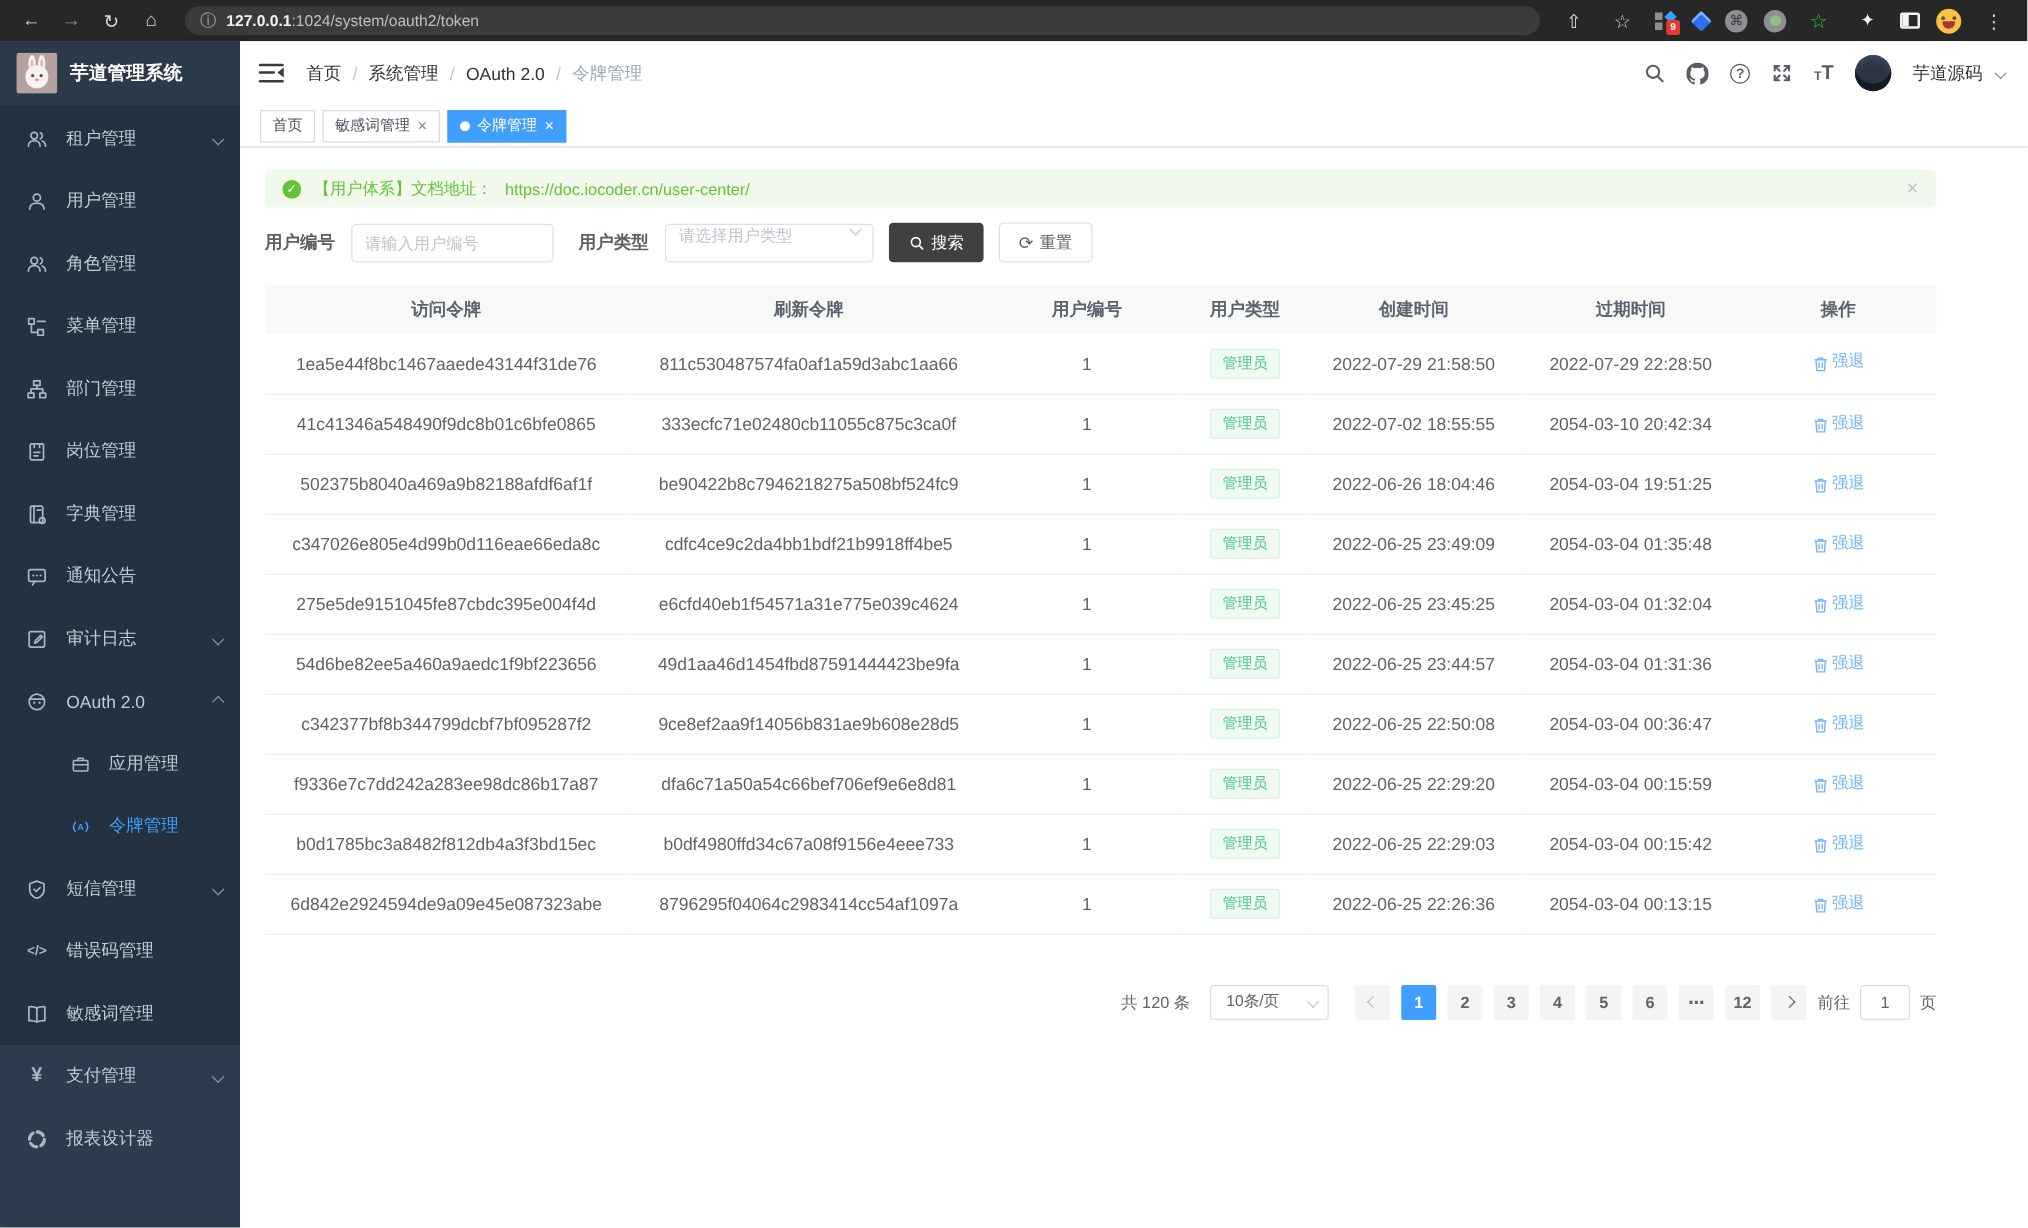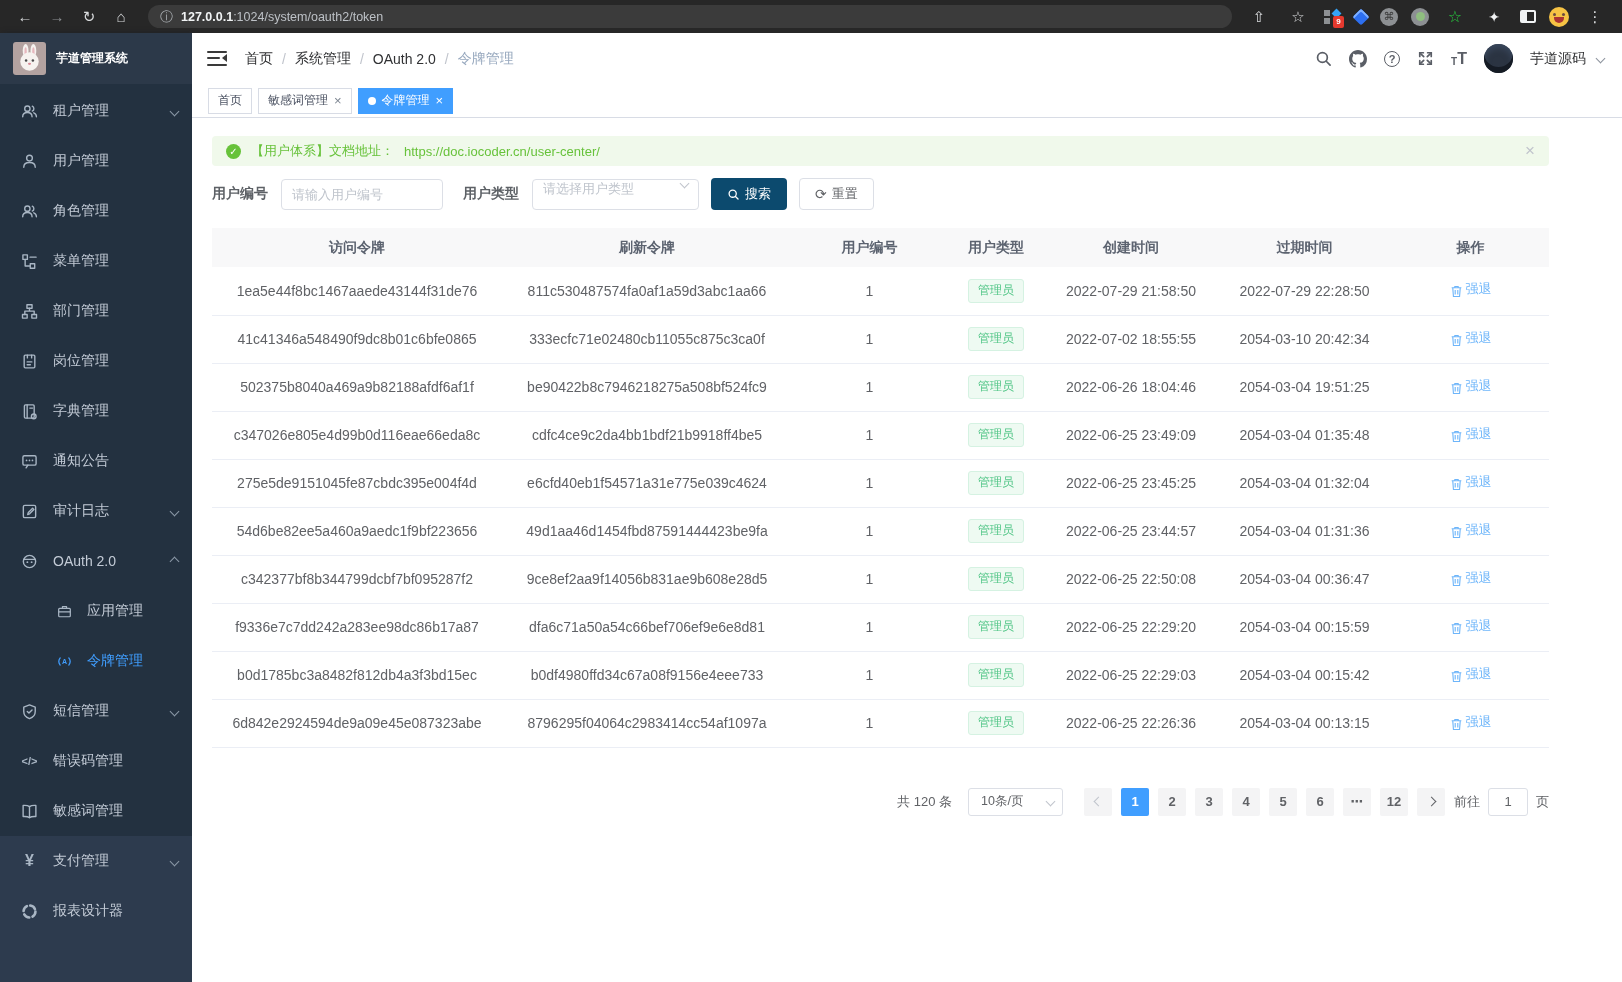--- a/index.html
+++ b/index.html
@@ -32,21 +32,21 @@
   .face::after { content:""; position:absolute; left:5px; top:10px; width:10px; height:6px; border-radius:0 0 10px 10px; background:#a33; }
   .vdots { color:#d8dadc; font-size:15px; }
 
   
   .app { display:flex; height:949px; }
 
   
   .sidebar { width:192px; background:#233140; display:flex; flex-direction:column; color:#c3cbd6; font-size:14px; flex:none; box-shadow:2px 0 6px rgba(0,21,41,.25); }
   .logo { height:51px; background:#2c3949; display:flex; align-items:center; padding:0 13px; gap:10px; cursor:pointer; }
   .logo-img { width:33px; height:33px; border-radius:3px; overflow:hidden; flex:none; }
-  .logo-title { color:#fff; font-weight:700; font-size:12px; white-space:nowrap; }
+  .logo-title { color:#fff; font-weight:700; font-size:15px; white-space:nowrap; }
   .menu { padding-top:2px; }
   .mi { height:50px; display:flex; align-items:center; padding:0 14px 0 21px; gap:15px; cursor:pointer; white-space:nowrap; }
   .mi .micon { width:17px; height:17px; flex:none; color:#a9b6c4; display:flex; align-items:center; justify-content:center; font-size:13px; }
   .mi svg { stroke:currentColor; fill:none; stroke-width:1.3; stroke-linecap:round; stroke-linejoin:round; }
   .mi .chev { margin-left:auto; color:#8b98a6; }
   .mi.sub { padding-left:57px; }
   .mi.sub .micon { width:15px; height:15px; }
   .mi.active, .mi.active .micon { color:#409eff; }
   .sb-bottom { background:#2d3b4e; flex:1; }
   .chev { width:7px; height:7px; border-right:1.5px solid currentColor; border-bottom:1.5px solid currentColor; display:inline-block; transform:rotate(45deg); }
@@ -92,21 +92,21 @@
   .alert .aclose { margin-left:auto; color:#c0c4cc; font-size:17px; cursor:pointer; }
 
   .filters { margin-top:12px; display:flex; align-items:center; font-size:14px; color:#5d6166; }
   .flabel { font-weight:700; margin-right:13px; }
   .finput { width:162px; height:31px; border:1px solid #dcdfe6; border-radius:4px; padding:0 10px; font-size:13px; color:#606266; outline:none; }
   .finput::placeholder { color:#bfc4cc; }
   .fselect { width:167px; height:31px; border:1px solid #dcdfe6; border-radius:4px; padding:0 10px; display:flex; color:#bfc4cc; font-size:13px; cursor:pointer; }
   .fselect .chev { margin-left:auto; color:#c0c4cc; }
   .gap1 { width:20px; } .gap3 { width:12px; }
   .btn { height:32px; border-radius:4px; font-size:13px; display:inline-flex; align-items:center; justify-content:center; gap:5px; cursor:pointer; border:1px solid transparent; padding:0 15px; }
-  .btn.primary { background:#0c4a6e; color:#fff; }
+  .btn.primary { background:#404040; color:#fff; }
   .btn.plain { background:#fff; border-color:#dcdfe6; color:#606266; }
   .btn svg { stroke:currentColor; fill:none; stroke-width:1.6; stroke-linecap:round; }
   .ricon { font-size:14px; line-height:1; }
 
   table.grid { margin-top:18px; width:1337px; border-collapse:collapse; font-size:14px; color:#606266; table-layout:fixed; }
   .grid th { background:#f8f8f9; height:39px; font-weight:700; color:#5c6370; text-align:center; }
   .grid td { height:48px; text-align:center; border-bottom:1px solid #ebeef5; overflow:hidden; white-space:nowrap; }
   .tag-success { display:inline-block; padding:3px 9px; font-size:12px; border-radius:3px; background:#eefaf2; border:1px solid #d5f2e2; color:#50c586; line-height:1.3; }
   .force { color:#6db5fa; font-size:13px; display:inline-flex; align-items:flex-end; gap:3px; cursor:pointer; text-decoration:none; }
   .force svg { stroke:#6db5fa; fill:none; stroke-width:1.2; }

